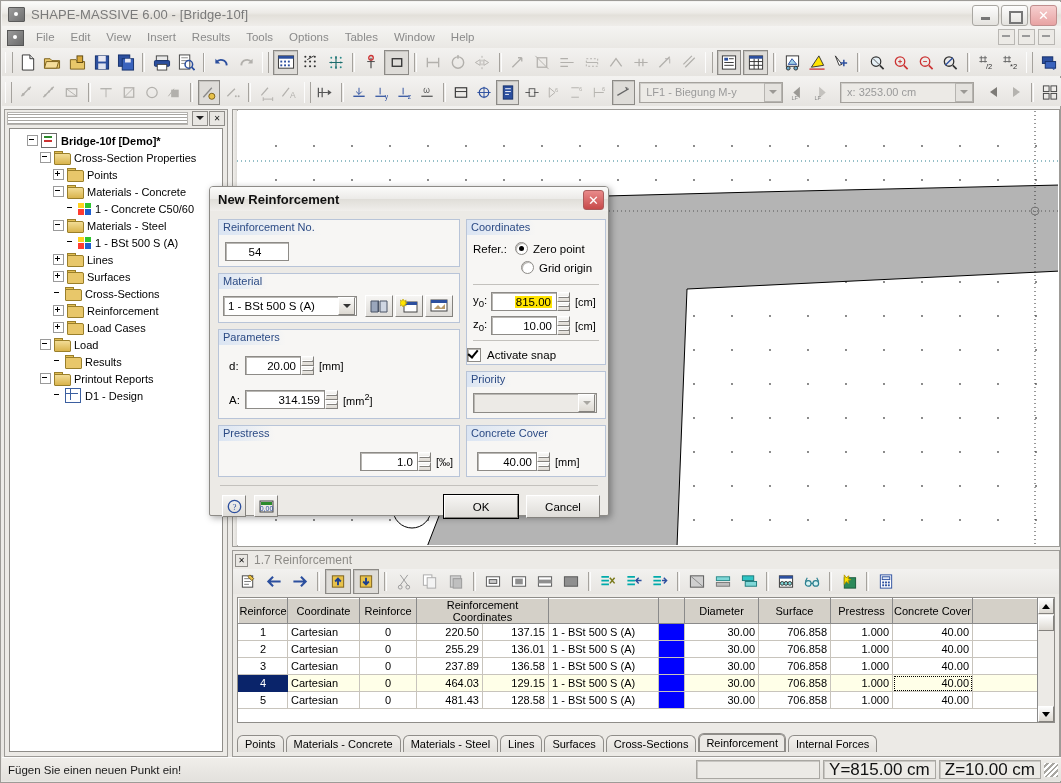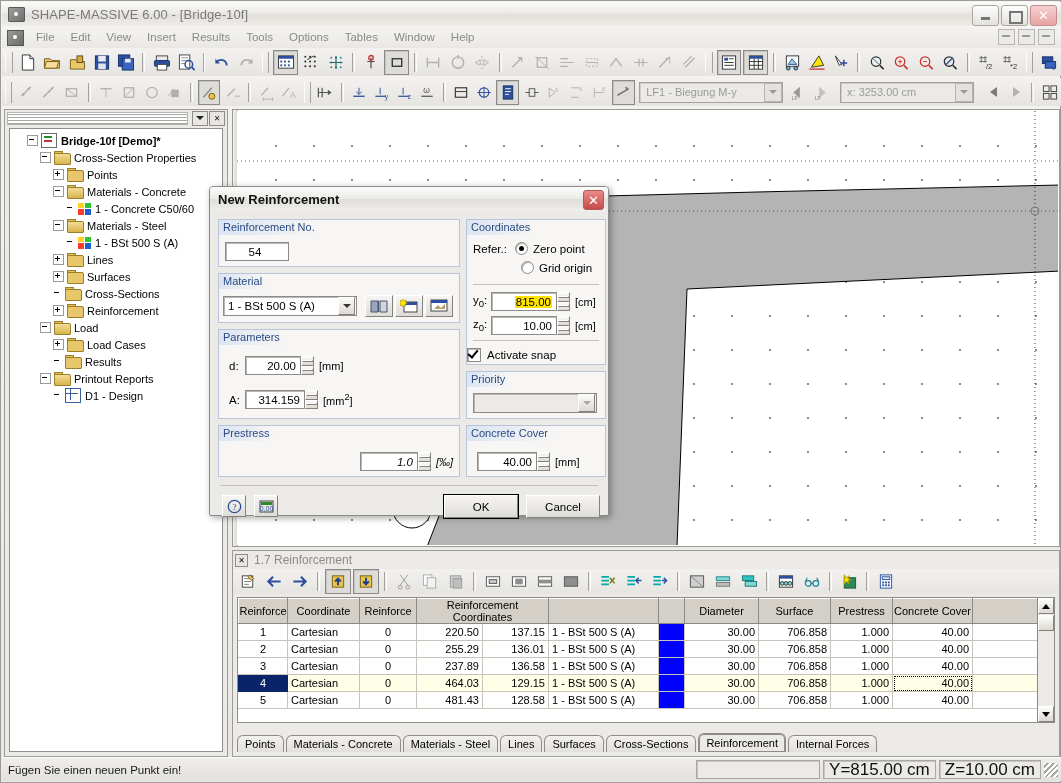--- a/index.html
+++ b/index.html
@@ -835,35 +835,35 @@
             <span>Cross-Sections</span>
           </div>
           <div class="tnode" style="padding-left: 41px;">
             <span class="texp plus"></span>
             <span class="tfolder">
               <span class="t"></span>
               <span class="b"></span>
             </span>
             <span>Reinforcement</span>
           </div>
+          <div class="tnode" style="padding-left: 41px;">
+            <span class="texp plus"></span>
+            <span class="tfolder">
+              <span class="t"></span>
+              <span class="b"></span>
+            </span>
+            <span>Load Cases</span>
+          </div>
           <div class="tnode" style="padding-left: 28px;">
             <span class="texp "></span>
             <span class="tfolder open">
               <span class="t"></span>
               <span class="b"></span>
             </span>
             <span>Load</span>
-          </div>
-          <div class="tnode" style="padding-left: 41px;">
-            <span class="texp plus"></span>
-            <span class="tfolder">
-              <span class="t"></span>
-              <span class="b"></span>
-            </span>
-            <span>Load Cases</span>
           </div>
           <div class="tnode" style="padding-left: 41px;">
             <span class="texp none"></span>
             <span class="tfolder">
               <span class="t"></span>
               <span class="b"></span>
             </span>
             <span>Results</span>
           </div>
           <div class="tnode" style="padding-left: 28px;">
@@ -1273,38 +1273,38 @@
                     <div class="sp-up"></div>
                   </div>
                   <div>
                     <div class="sp-dn"></div>
                   </div>
                 </div>
             <span class="unit">[mm]</span>
           </div>
           <div style="position:absolute;left:10px;top:44px;display:flex;align-items:center;">
             <span class="lbl" style="width:16px;">A:</span>
-            <div class="fld" style="width:60px;padding-left:16px;">314.159</div>
+            <div class="fld" style="width:80px;padding-left:16px;">314.159</div>
             <div class="spin">
                   <div>
                     <div class="sp-up"></div>
                   </div>
                   <div>
                     <div class="sp-dn"></div>
                   </div>
                 </div>
             <span class="unit">[mm<sup>2</sup>]</span>
           </div>
         </div>
       </div>
 
       <div class="gbox" style="left:4px;top:212px;width:242px;height:52px;">
         <div class="cap">Prestress</div>
         <div class="inner">
-          <div style="position:absolute;right:6px;top:10px;display:flex;align-items:center;font-style:italic;">
+          <div style="position:absolute;right:6px;top:10px;display:flex;align-items:center;">
             <div class="fld" style="width:58px;">1.0</div>
             <div class="spin">
                   <div>
                     <div class="sp-up"></div>
                   </div>
                   <div>
                     <div class="sp-dn"></div>
                   </div>
                 </div>
             <span class="unit">[‰]</span>

